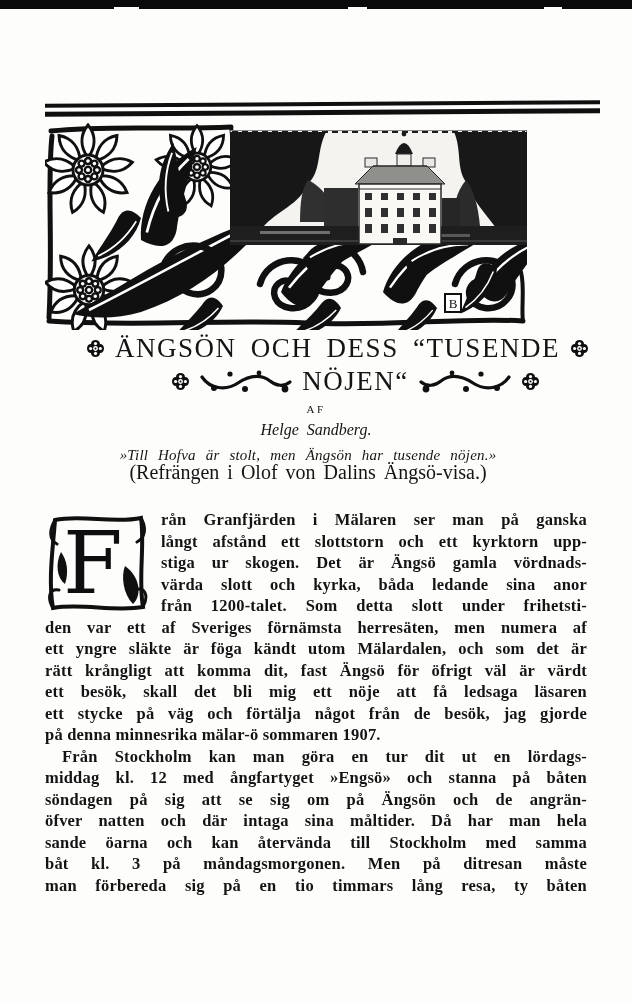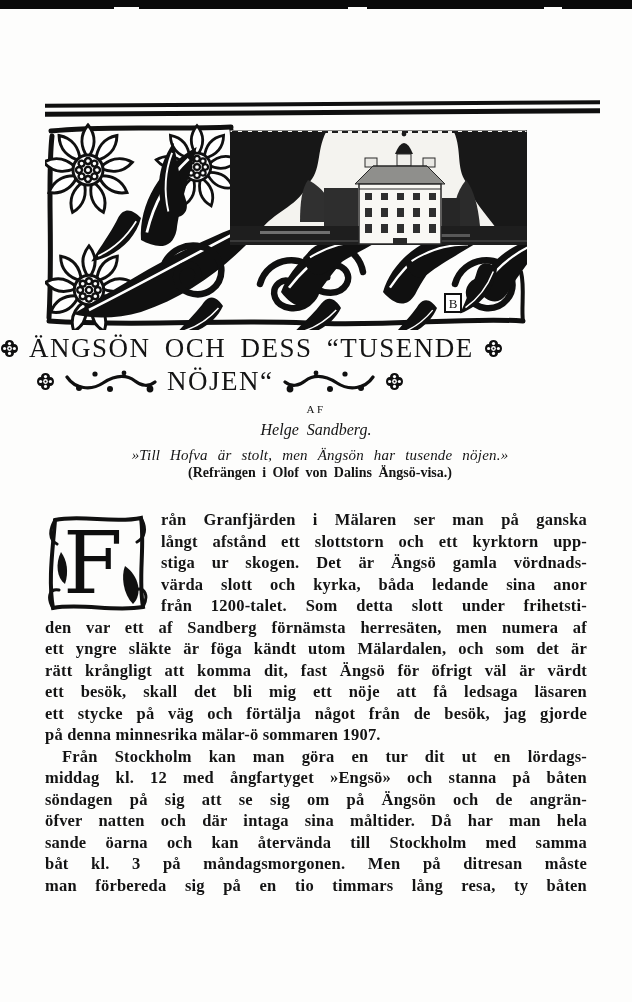--- a/index.html
+++ b/index.html
@@ -14,28 +14,28 @@
     background:linear-gradient(90deg,#0a0a0a 0 18%,transparent 18% 22%,#0a0a0a 22% 55%,transparent 55% 58%,#0a0a0a 58% 86%,transparent 86% 89%,#0a0a0a 89% 100%);}
   
   .rule{position:absolute;left:45px;width:555px;background:#0f0f0f;transform:rotate(-0.35deg);}
   .rule1{top:102px;height:4px;}
   .rule2{top:110px;height:5px;}
   .ornament{position:absolute;left:45px;top:122px;width:482px;height:208px;}
   .photo{position:absolute;left:230px;top:130px;width:297px;height:115px;}
   
   .masthead{position:absolute;left:0;top:333px;width:632px;text-align:center;}
   .title-line{font-size:27px;letter-spacing:1.5px;word-spacing:6px;line-height:30px;white-space:nowrap;}
-  .title-row{display:flex;justify-content:flex-start;align-items:center;gap:10px;}
+  .title-row{display:flex;justify-content:center;align-items:center;gap:10px;padding-left:43px;}
   .title-row2{margin-top:3px;margin-left:36px;}
   .af{margin-top:7px;font-size:11px;letter-spacing:2.5px;line-height:12px;}
   .author{margin-top:3px;font-size:16px;font-style:italic;word-spacing:4px;line-height:24px;}
   
-  .epigraph{position:absolute;left:40px;top:446px;width:560px;text-align:center;}
+  .epigraph{position:absolute;left:28px;top:446px;width:560px;text-align:center;}
   .quote{font-size:15px;font-style:italic;word-spacing:6px;letter-spacing:.2px;line-height:18px;}
-  .source{font-size:14px;word-spacing:3px;line-height:17px;font-weight:bold;}
+  .source{font-size:20px;word-spacing:3px;line-height:17px;}
   
   .article{position:absolute;left:45px;top:509px;width:542px;font-size:16.5px;line-height:21.5px;letter-spacing:.2px;}
   .dropcap{float:left;width:104px;height:102px;margin:3px 12px 0 0;}
   .line{height:21.5px;text-align:justify;text-align-last:justify;overflow:hidden;font-weight:bold;}
   .line.endpara{text-align:right;text-align-last:left;}
   .line.indent{text-indent:17px;}
   .ink{fill:#101010;}
 </style>
 </head>
 <body>
@@ -250,21 +250,21 @@
       <path d="M10,8 C4,18 4,28 12,32 M96,6 C102,16 100,26 92,30 M8,96 C2,86 4,76 14,78 M98,95 C104,84 100,74 90,78" fill="none" stroke="#101010" stroke-width="3" stroke-linecap="round"></path>
       <path d="M80,54 C94,64 98,82 88,92 C78,82 76,64 80,54 Z" class="ink"></path>
       <path d="M16,40 C10,52 12,66 20,72 C24,60 22,48 16,40 Z" class="ink"></path>
       <text x="48" y="81" text-anchor="middle" font-family="DejaVu Serif, serif" font-size="86" fill="#0e0e0e">F</text>
     </svg>
     <div class="line">rån Granfjärden i Mälaren ser man på ganska</div>
     <div class="line">långt afstånd ett slottstorn och ett kyrktorn upp-</div>
     <div class="line">stiga ur skogen. Det är Ängsö gamla vördnads-</div>
     <div class="line">värda slott och kyrka, båda ledande sina anor</div>
     <div class="line">från 1200-talet. Som detta slott under frihetsti-</div>
-    <div class="line">den var ett af Sandberg förnämsta herresäten, men numera af</div>
+    <div class="line">den var ett af Sveriges förnämsta herresäten, men numera af</div>
     <div class="line">ett yngre släkte är föga kändt utom Mälardalen, och som det är</div>
     <div class="line">rätt krångligt att komma dit, fast Ängsö för öfrigt väl är värdt</div>
     <div class="line">ett besök, skall det bli mig ett nöje att få ledsaga läsaren</div>
     <div class="line">ett stycke på väg och förtälja något från de besök, jag gjorde</div>
     <div class="line endpara">på denna minnesrika mälar-ö sommaren 1907.</div>
     <div class="line indent">Från Stockholm kan man göra en tur dit ut en lördags-</div>
     <div class="line">middag kl. 12 med ångfartyget »Engsö» och stanna på båten</div>
     <div class="line">söndagen på sig att se sig om på Ängsön och de angrän-</div>
     <div class="line">öfver natten och där intaga sina måltider. Då har man hela</div>
     <div class="line">sande öarna och kan återvända till Stockholm med samma</div>

